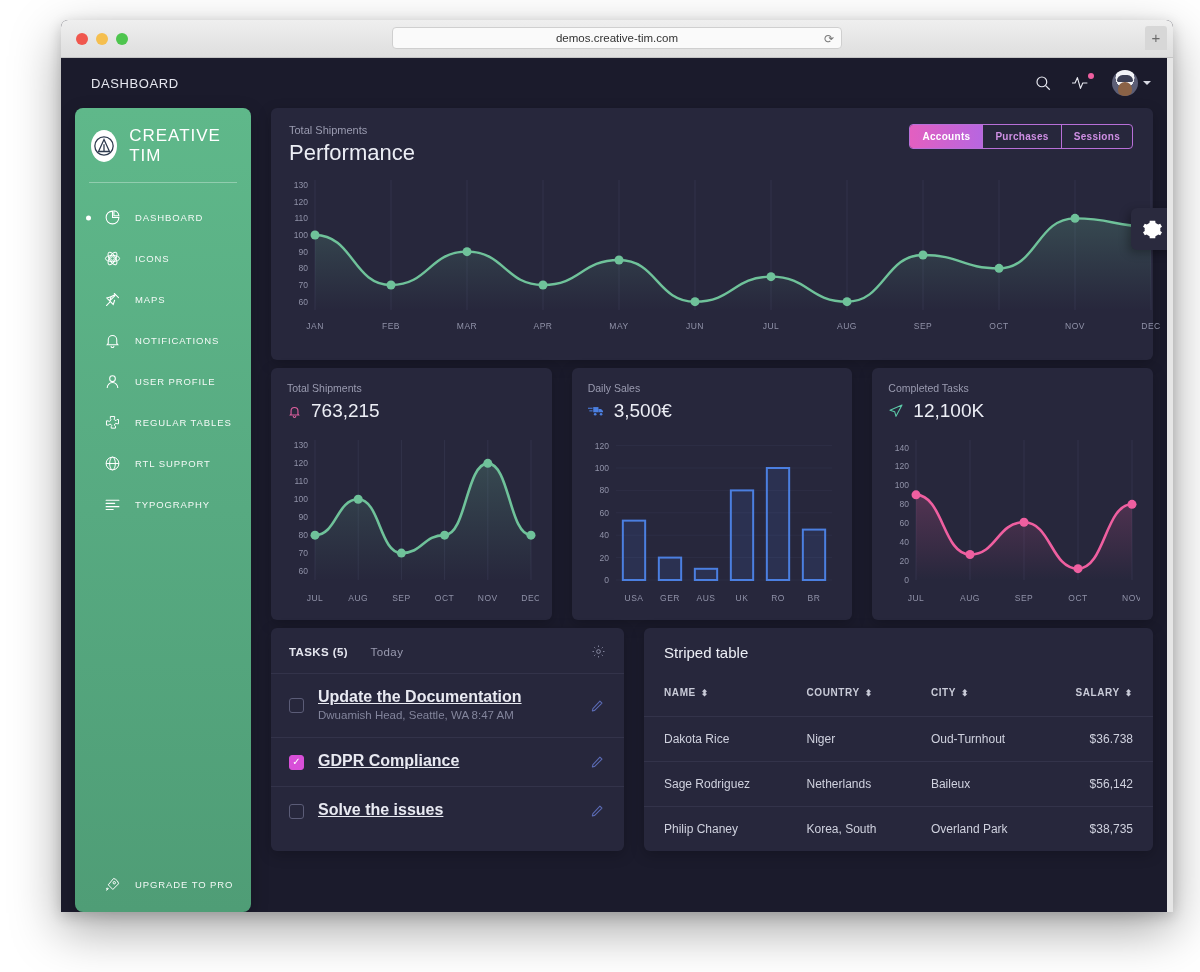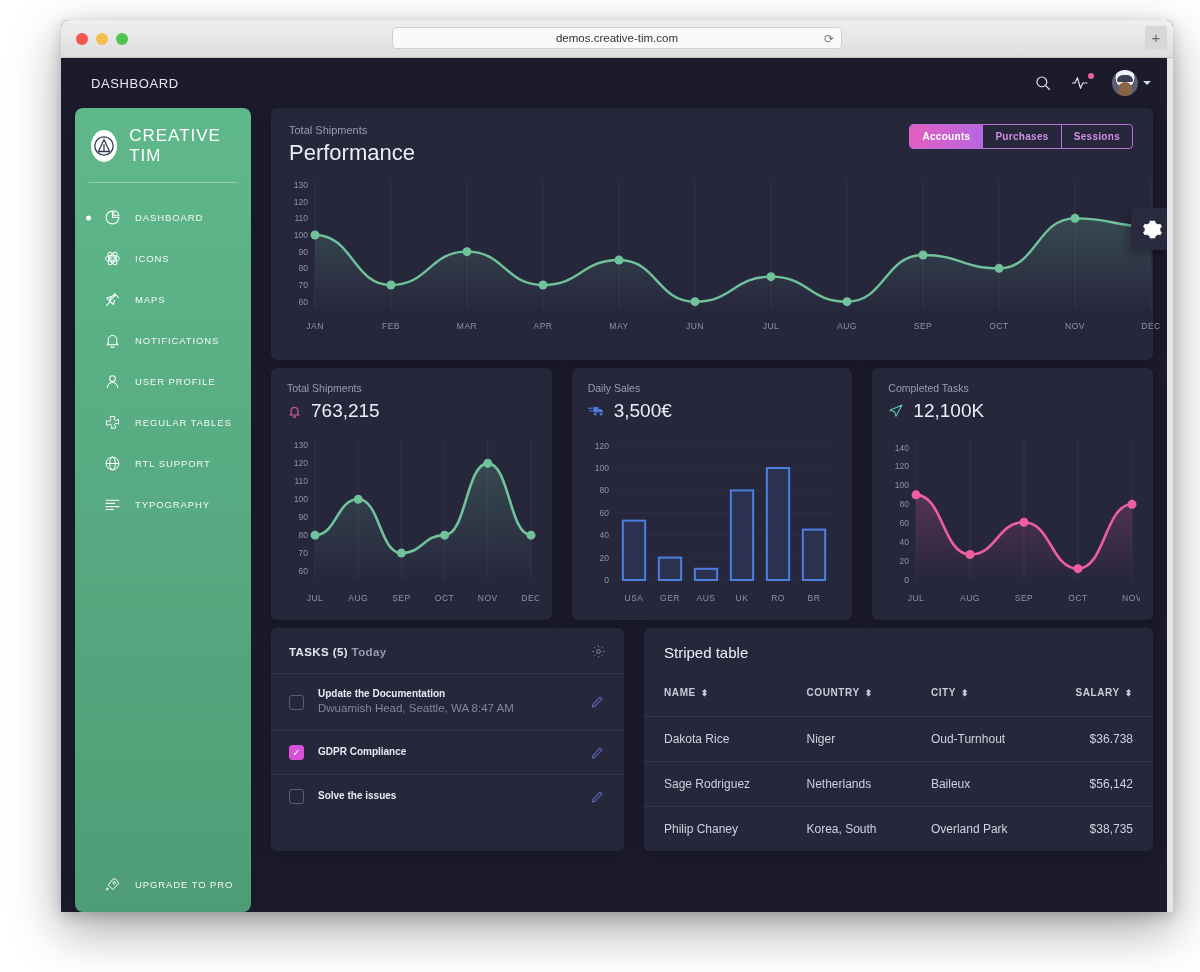--- a/index.html
+++ b/index.html
@@ -147,35 +147,35 @@
   
   .bottom-row { display: flex; gap: 20px; }
   .tasks-card { flex: 0 0 353px; }
   .table-card { flex: 1 1 auto; }
   .tasks-head {
     display: flex; justify-content: space-between; align-items: center;
     padding: 16px 18px 14px 18px; border-bottom: 1px solid #33334a;
   }
   .tasks-title { font-size: 11.5px; color: #e5e6ef; letter-spacing: .4px; }
   .tasks-title b { font-weight: bold; }
-  .tasks-title span { color: #9a9bb0; font-weight: bold; }
+  .tasks-title span { color: #9a9bb0; font-weight: normal; margin-left: 19px; }
   .task-row {
     display: flex; align-items: center; gap: 14px;
     padding: 14px 18px; border-bottom: 1px solid #33334a;
   }
   .checkbox {
     width: 15px; height: 15px; border-radius: 3px;
     border: 1px solid #5b5c77; flex: 0 0 15px;
     display: flex; align-items: center; justify-content: center;
     cursor: pointer;
   }
   .checkbox.checked { background: #d84fd8; border-color: #d84fd8; }
   .checkbox.checked::after { content: "✓"; color: #fff; font-size: 10px; line-height: 1; }
   .task-main { flex: 1 1 auto; min-width: 0; }
-  .task-name { color: #e8e9f1; font-size: 10px; font-weight: bold; margin-bottom: 2px; }
+  .task-name { color: #e8e9f1; font-size: 16px; font-weight: bold; margin-bottom: 2px; text-decoration: underline; }
   .task-desc { color: #83859c; font-size: 11.5px; line-height: 1.32; }
   .pencil { color: #5b6bb5; flex: 0 0 16px; cursor: pointer; }
 
   .table-title { padding: 16px 20px 18px 20px; color: #eceef5; font-size: 15px; }
   table { width: 100%; border-collapse: collapse; }
   th {
     text-align: left; color: #c9cbd8; font-size: 10px; font-weight: bold;
     letter-spacing: .6px; padding: 8px 20px 18px 20px; white-space: nowrap;
   }
   th.right, td.right { text-align: right; }

